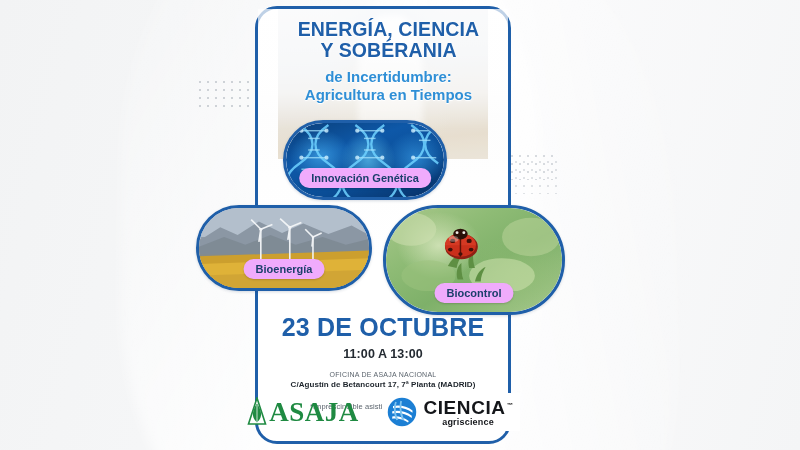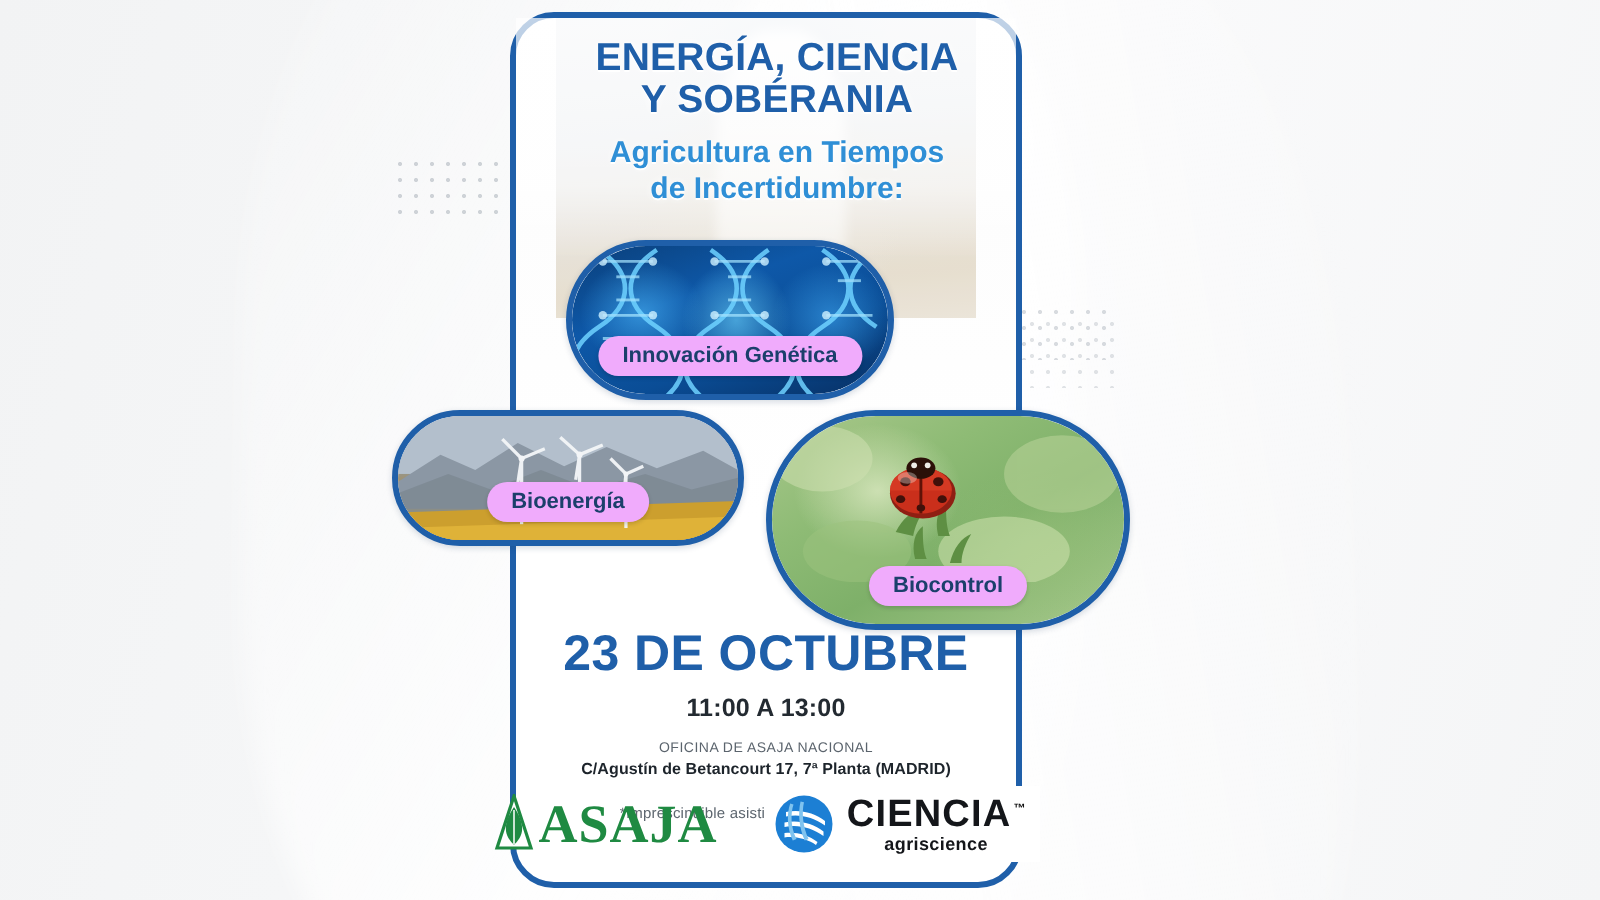--- a/index.html
+++ b/index.html
@@ -195,21 +195,21 @@
   #capsule-genetica .dna {
     position: absolute; inset: 0;
     opacity: .95;
   }
 
   
   #capsule-bioenergia {
     left: 196px;
     top: 205px;
     width: 176px;
-    height: 68px;
+    height: 86px;
   }
   #capsule-bioenergia .cap-photo {
     background:
       linear-gradient(180deg,
         #aab6c4 0%,
         #9aa7b6 22%,
         #8e9aa6 38%,
         #a09270 52%,
         #d3ab3e 68%,
         #e0b53c 82%,
@@ -354,22 +354,22 @@
 
     <div class="frame-photo-ghost"></div>
     <div class="headline-scrim"></div>
 
     <div id="headline-block">
       <h1 id="main-title">
         <span class="tl tl-1">ENERGÍA, CIENCIA</span>
         <span class="tl tl-2">Y SOBÉRANIA</span>
       </h1>
       <div id="subtitle">
+        <span class="sl">de Incertidumbre:</span>
         <span class="sl">Agricultura en Tiempos</span>
-        <span class="sl">de Incertidumbre:</span>
       </div>
     </div>
 
     <div id="event-block">
       <div id="event-date">23 DE OCTUBRE</div>
       <div id="event-time">11:00 A 13:00</div>
       <div id="venue-block">
         <div id="venue-office">OFICINA DE ASAJA NACIONAL</div>
         <div id="venue-address">C/Agustín de Betancourt 17, 7ª Planta (MADRID)</div>
       </div>

